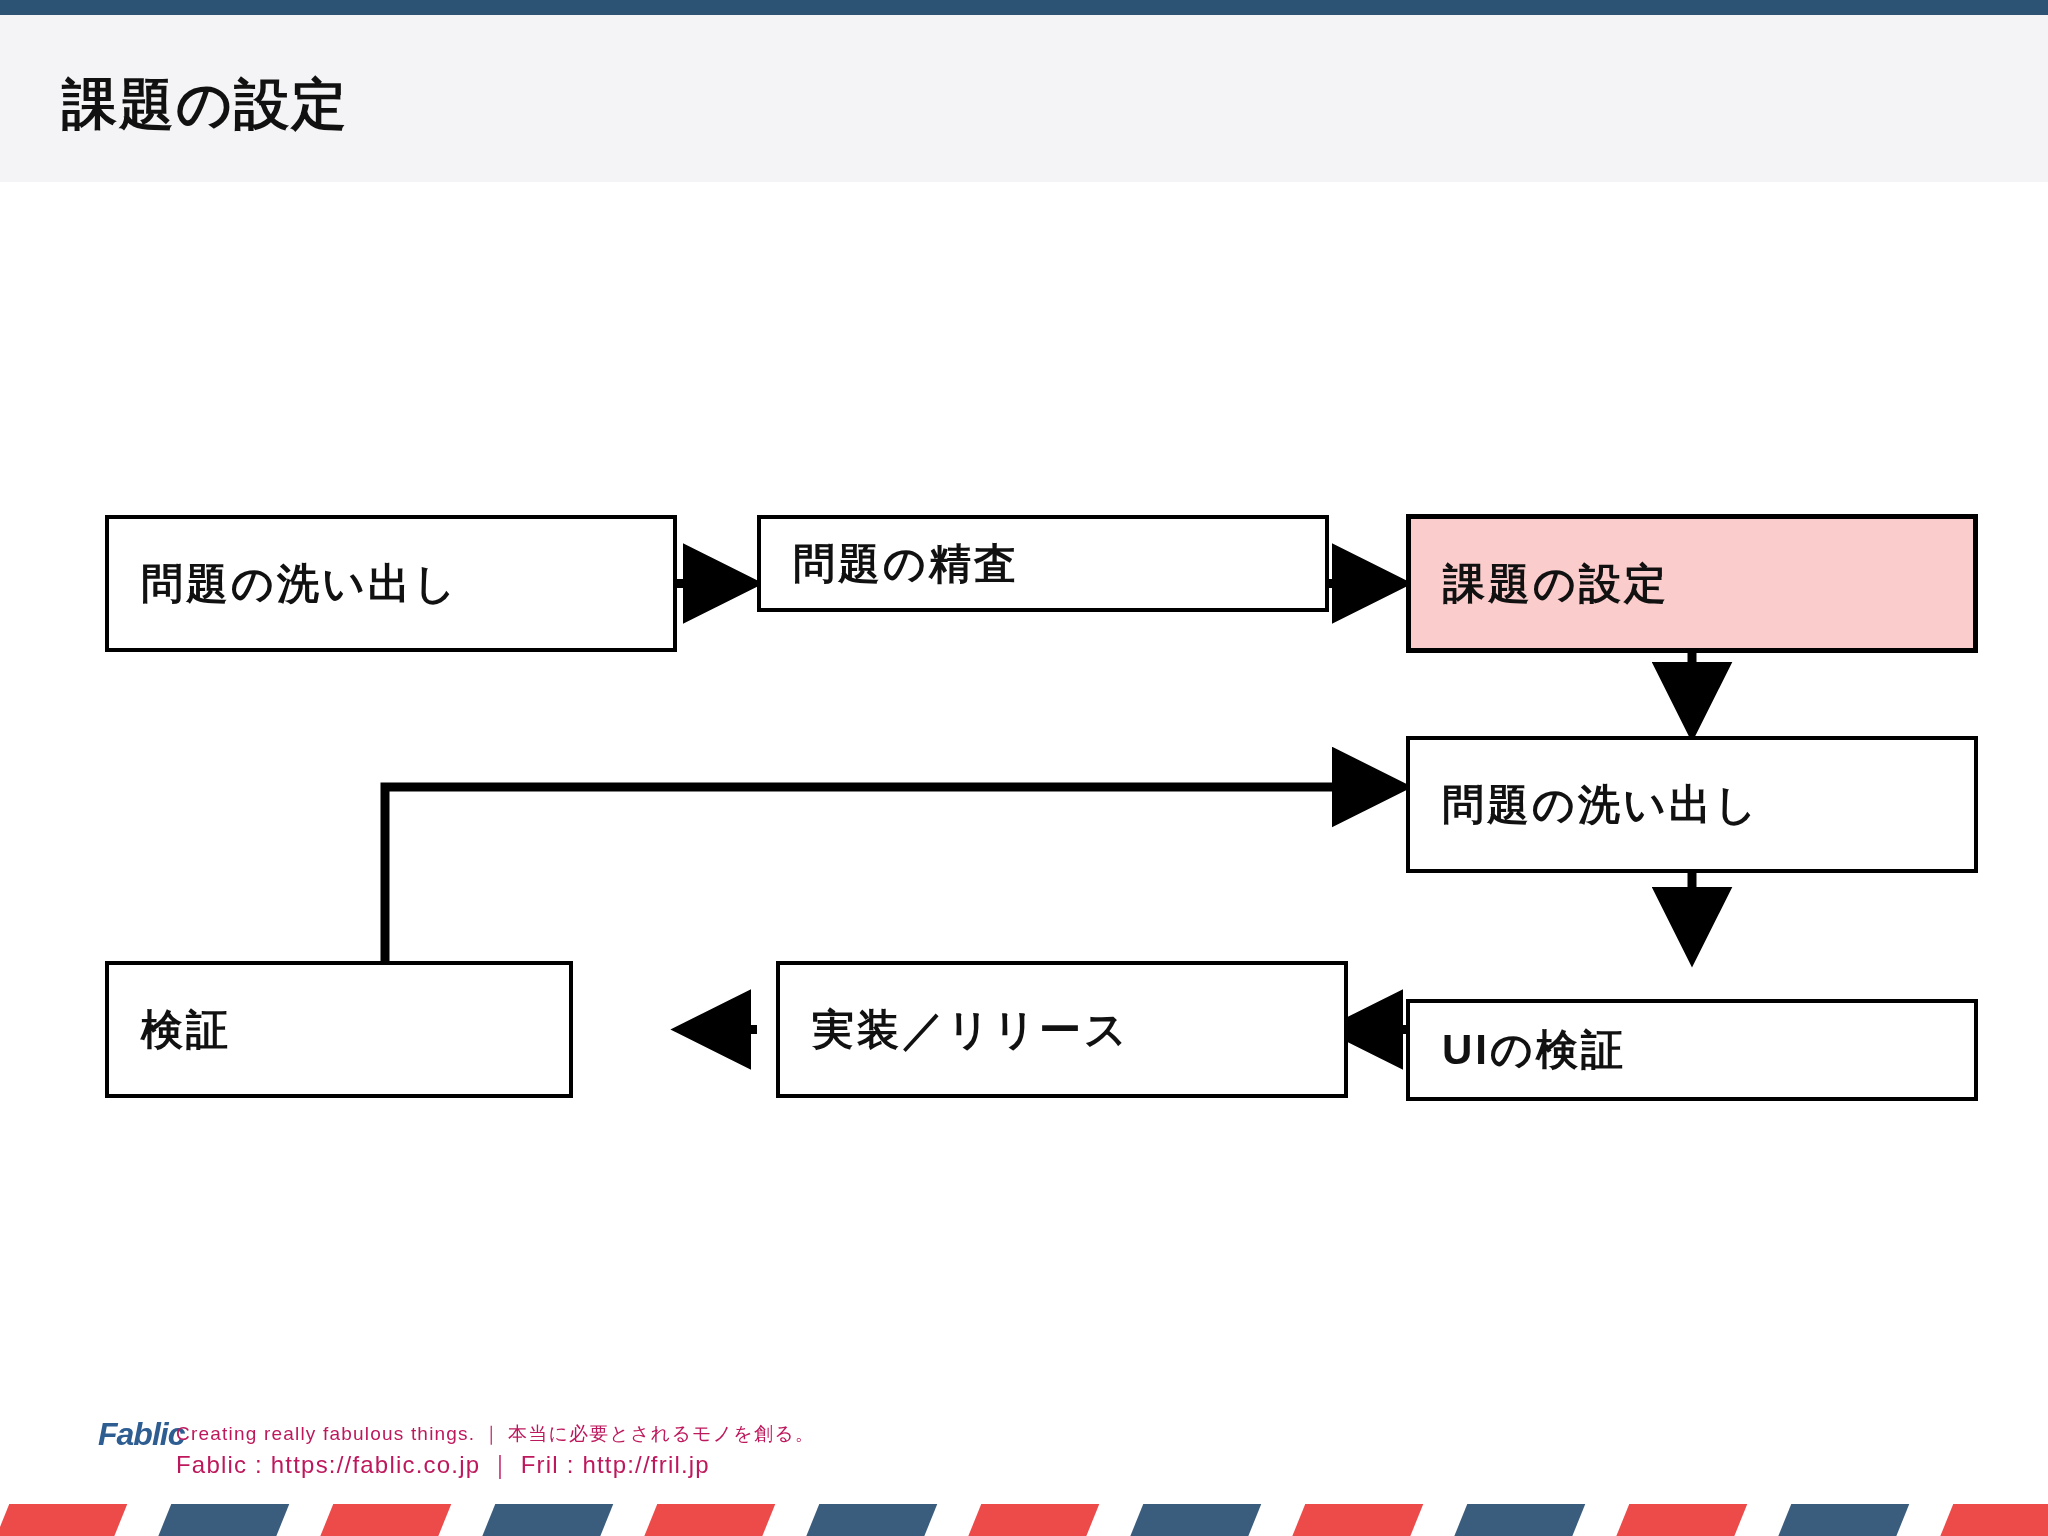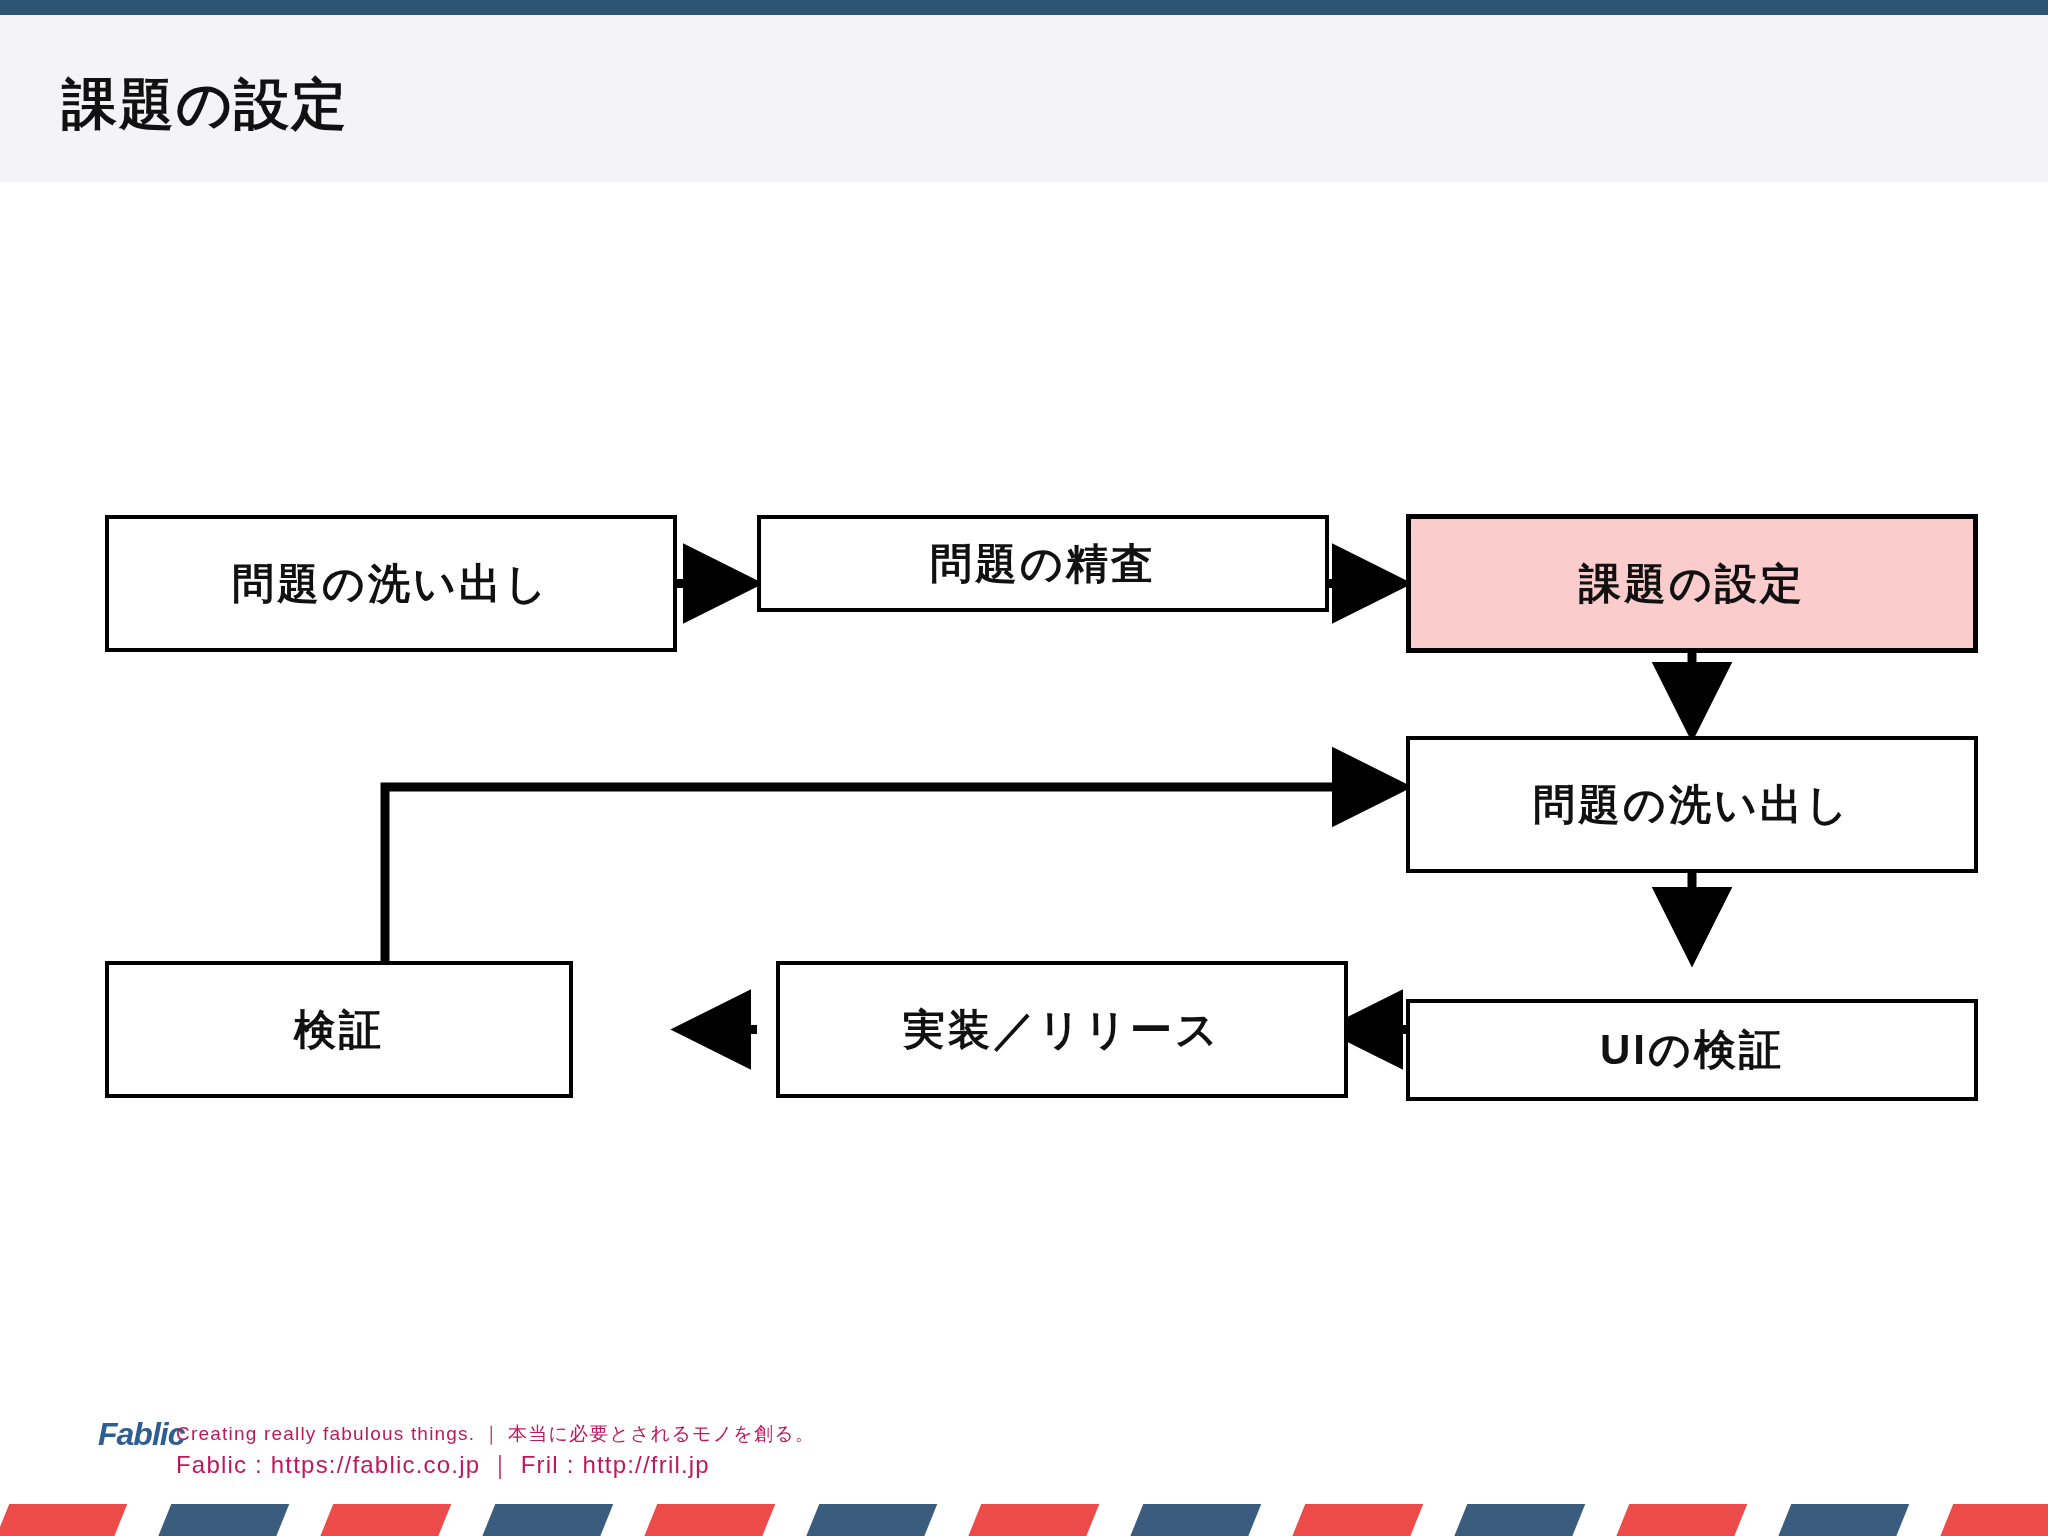--- a/index.html
+++ b/index.html
@@ -53,21 +53,21 @@
     background: #ffffff;
   }
 
   .node {
     position: absolute;
     box-sizing: border-box;
     border: 4px solid #000000;
     background: #ffffff;
     display: flex;
     align-items: center;
-    justify-content: center;
+    padding-left: 32px;
   }
   .node.highlight {
     background: #fbcccc;
     border-width: 5px;
   }
   .node-label {
     font-size: 42px;
     font-weight: 700;
     color: #111111;
     letter-spacing: 3px;

